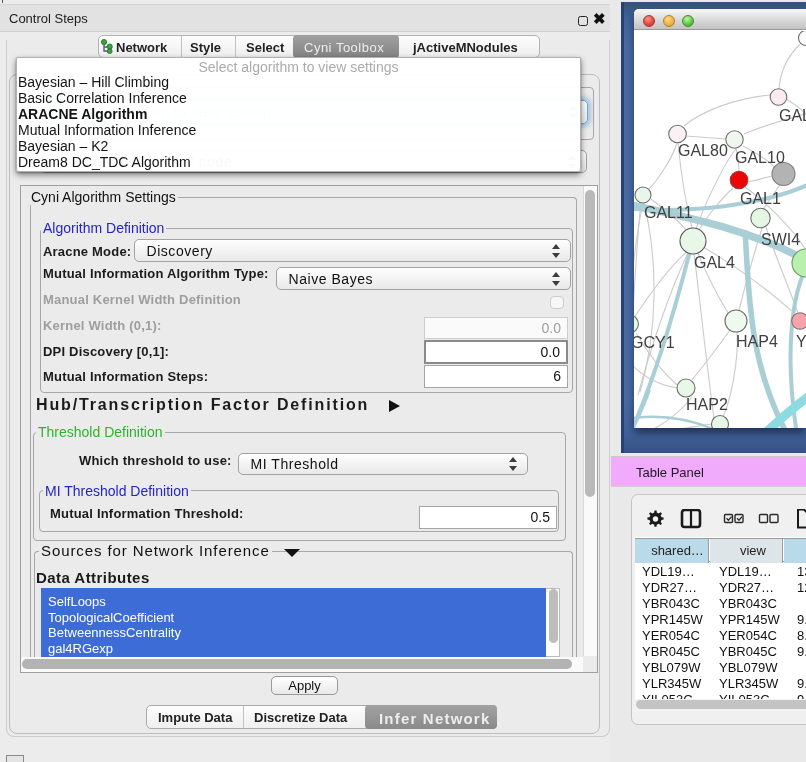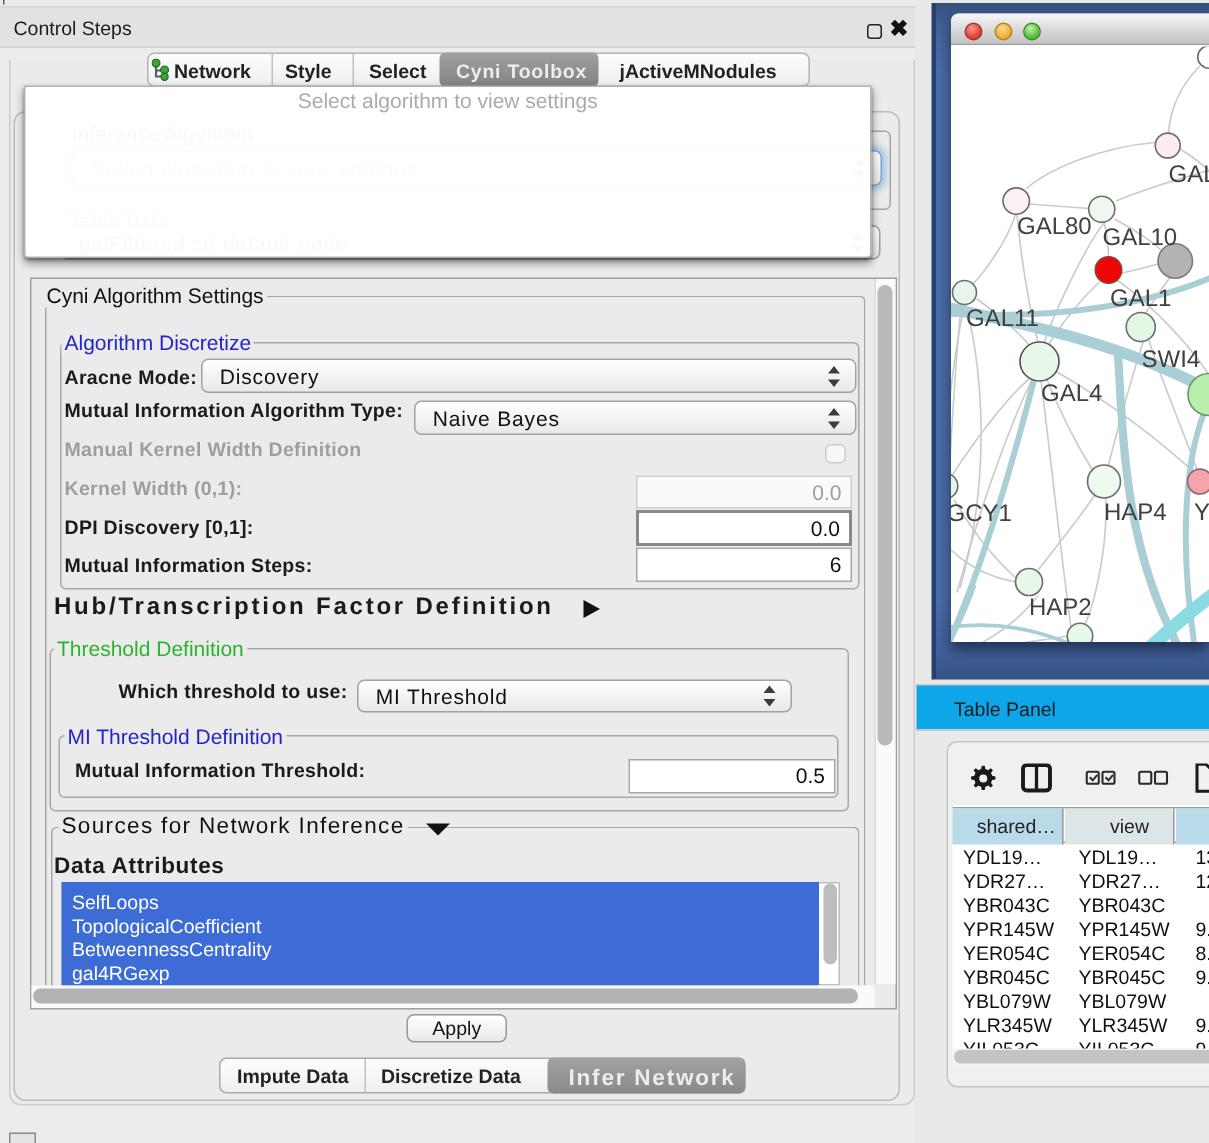--- a/index.html
+++ b/index.html
@@ -42,21 +42,21 @@
   <div class="abs" style="left:194px;top:-1px;width:106px;height:23px;background:linear-gradient(180deg,#a0a0a0,#828282);border-radius:4px;"></div>
   <svg class="abs" style="left:2px;top:3px;" width="14" height="15" viewBox="0 0 14 15">
     <path d="M3 4 L3 12 L8 12 M3 8 L8 8" stroke="#5a5a74" stroke-width="1.4" fill="none"></path>
     <circle cx="3" cy="3" r="2.6" fill="#3fa33f" stroke="#1e6b1e" stroke-width="0.8"></circle>
     <circle cx="8.7" cy="7.6" r="2.6" fill="#3fa33f" stroke="#1e6b1e" stroke-width="0.8"></circle>
     <circle cx="8.7" cy="12.2" r="2.4" fill="#3fa33f" stroke="#1e6b1e" stroke-width="0.8"></circle>
   </svg>
   <div class="abs" style="left:17px;top:4px;font-size:13px;font-weight:bold;color:#222;">Network</div>
   <div class="abs" style="left:91px;top:4px;font-size:13px;font-weight:bold;color:#222;">Style</div>
   <div class="abs" style="left:147px;top:4px;font-size:13px;font-weight:bold;color:#222;">Select</div>
-  <div class="abs" style="left:205px;top:4px;font-size:13px;font-weight:bold;letter-spacing:0.5px;color:#ededed;">Cyni Toolbox</div>
+  <div class="abs" style="left:205px;top:4px;font-size:13px;font-weight:normal;letter-spacing:0.5px;color:#ededed;">Cyni Toolbox</div>
   <div class="abs" style="left:314px;top:4px;font-size:13px;font-weight:bold;color:#222;">jActiveMNodules</div>
 </div>
 
 <div class="gbox" style="left:40px;top:87px;width:554px;height:53px;"></div>
 <div class="gtitle" style="left:46px;top:81px;">Inference Algorithm</div>
 <div class="combo" style="left:48px;top:100px;width:540px;height:24px;box-shadow:0 0 4px 2.5px rgba(110,165,215,0.55);border-color:#7aa5cf;">
   <span class="ct" style="color:#9a9a9a;">Select algorithm to view settings</span>
     <span class="spin"></span>
 </div>
 <div class="abs lbl" style="left:46px;top:139px;color:#777;">Table Data</div>
@@ -64,21 +64,21 @@
   <span class="ct">galFiltered.sif default node</span>
     <span class="spin"></span>
 </div>
 
 <div class="abs" style="left:20px;top:185px;width:578px;height:488px;border:1px solid #9f9f9f;background:#ebebeb;"></div>
 
 <div class="gbox" style="left:30px;top:197px;width:547px;height:460px;border-radius:4px 4px 0 0;border-bottom:none;"></div>
 <div class="gtitle" style="left:29px;top:189px;color:#111;">Cyni Algorithm Settings</div>
 
 <div class="gbox" style="left:40px;top:228px;width:533px;height:165px;"></div>
-<div class="gtitle" style="left:41px;top:220px;color:#2424c8;">Algorithm Discretize</div>
+<div class="gtitle" style="left:41px;top:220px;color:#2424c8;">Algorithm Definition</div>
 
 <div class="abs lbl" style="left:43px;top:244px;">Aracne Mode:</div>
 <div class="combo" style="left:134px;top:239px;width:437px;height:23px;">
     <span class="ct">Discovery</span>
     <span class="spin"></span>
   </div>
 
 <div class="abs lbl" style="left:43px;top:266px;">Mutual Information Algorithm Type:</div>
 <div class="combo" style="left:276px;top:267px;width:295px;height:23px;">
     <span class="ct">Naive Bayes</span>
@@ -136,20 +136,21 @@
   <div class="abs" style="left:218px;top:-1px;width:132px;height:24px;background:linear-gradient(180deg,#a2a2a2,#8a8a8a);border-radius:4px;"></div>
   <div class="abs" style="left:11px;top:4px;font-size:13px;font-weight:bold;color:#222;">Impute Data</div>
   <div class="abs" style="left:107px;top:4px;font-size:13px;font-weight:bold;color:#222;">Discretize Data</div>
   <div class="abs" style="left:232px;top:4px;font-size:15px;font-weight:bold;letter-spacing:1.2px;color:#ededed;">Infer Network</div>
 </div>
 
 <div class="abs" style="left:6px;top:755px;width:18px;height:10px;border:1.5px solid #8a8a8a;background:#e4e4e4;"></div>
 
 <div class="abs" id="popup" style="left:16px;top:57px;width:565px;height:115px;background:rgba(255,255,255,0.972);border:1px solid #b2b2b2;border-radius:0 0 3px 3px;box-shadow:0 3px 6px rgba(0,0,0,0.45), 0 1px 2px rgba(0,0,0,0.3);">
   <div class="abs" style="left:0;top:0.5px;width:100%;text-align:center;font-size:14px;color:#ababab;">Select algorithm to view settings</div>
+  <div class="abs" style="left:1px;top:15.5px;font-size:14px;color:#141414;line-height:16px;white-space:nowrap;">Bayesian – Hill Climbing<br>Basic Correlation Inference<br><b>ARACNE Algorithm</b><br>Mutual Information Inference<br>Bayesian – K2<br>Dream8 DC_TDC Algorithm</div>
 </div>
 
 <div class="abs" style="left:612px;top:368px;width:5px;height:10px;background:#c9c9c9;border:1px solid #a9a9a9;border-radius:1px;"></div>
 <div class="abs" style="left:610px;top:0;width:196px;height:762px;background:#e9e9e9;"></div>
 
 <div class="abs" id="bluebg" style="left:621px;top:2px;width:185px;height:451px;background:linear-gradient(180deg,#35517f 0%,#44639a 4%,#4a6ca6 10%,#4a6ca6 88%,#40609a 96%,#35517f 100%);border-left:3px solid #28426f;"></div>
 
 <div class="abs" id="netwin" style="left:634px;top:9px;width:172px;height:419px;background:#fff;border-radius:5px 0 0 0;box-shadow:0 5px 9px rgba(0,0,15,0.5);overflow:hidden;">
   <div class="abs" style="left:0;top:0;width:172px;height:21px;background:linear-gradient(180deg,#f8f8f8,#d6d6d6 60%,#c3c3c3);border-bottom:1px solid #9a9a9a;">
     <div class="abs" style="left:9px;top:6px;width:12px;height:12px;border-radius:50%;background:radial-gradient(circle at 40% 30%,#fa968c,#e1463c 60%,#c03228);border:0.5px solid #a8362c;"></div>
@@ -227,21 +228,21 @@
       <text x="694" y="267.5">GAL4</text>
       <text x="761" y="244.5">SWI4</text>
       <text x="631" y="347.5">GCY1</text>
       <text x="736" y="346.5">HAP4</text>
       <text x="796" y="346.5">Y</text>
       <text x="686" y="410">HAP2</text>
     </g>
   </svg>
 </div>
 
-<div class="abs" style="left:611px;top:456px;width:195px;height:31px;background:#0ea5e9;border-top:1px solid #cacaca;border-bottom:1px solid #cfcfcf;">
+<div class="abs" style="left:611px;top:456px;width:195px;height:31px;background:#f0abfc;border-top:1px solid #cacaca;border-bottom:1px solid #cfcfcf;">
   <div class="abs" style="left:25px;top:8px;font-size:13px;color:#1c1c1c;">Table Panel</div>
 </div>
 
 <div class="abs" style="left:631px;top:494px;width:180px;height:231px;border:1px solid #c4c4c4;border-radius:7px 0 0 7px;background:#f0f0f0;"></div>
 
 <svg class="abs" style="left:646px;top:509px;" width="160" height="20" viewBox="0 0 160 20">
   <g fill="#1a1a1a">
     <path d="M8.5 1.5 l2 0 l0.4 2.2 a6 6 0 0 1 1.8 0.75 l1.85 -1.3 l1.4 1.4 l-1.3 1.85 a6 6 0 0 1 0.75 1.8 l2.2 0.4 l0 2 l-2.2 0.4 a6 6 0 0 1 -0.75 1.8 l1.3 1.85 l-1.4 1.4 l-1.85 -1.3 a6 6 0 0 1 -1.8 0.75 l-0.4 2.2 l-2 0 l-0.4 -2.2 a6 6 0 0 1 -1.8 -0.75 l-1.85 1.3 l-1.4 -1.4 l1.3 -1.85 a6 6 0 0 1 -0.75 -1.8 l-2.2 -0.4 l0 -2 l2.2 -0.4 a6 6 0 0 1 0.75 -1.8 l-1.3 -1.85 l1.4 -1.4 l1.85 1.3 a6 6 0 0 1 1.8 -0.75 z M9.5 7.3 a2.7 2.7 0 1 0 0 5.4 a2.7 2.7 0 1 0 0 -5.4 z"></path>
   </g>
   <rect x="36" y="1" width="18" height="17" rx="2.5" fill="none" stroke="#1a1a1a" stroke-width="2.6"></rect>

